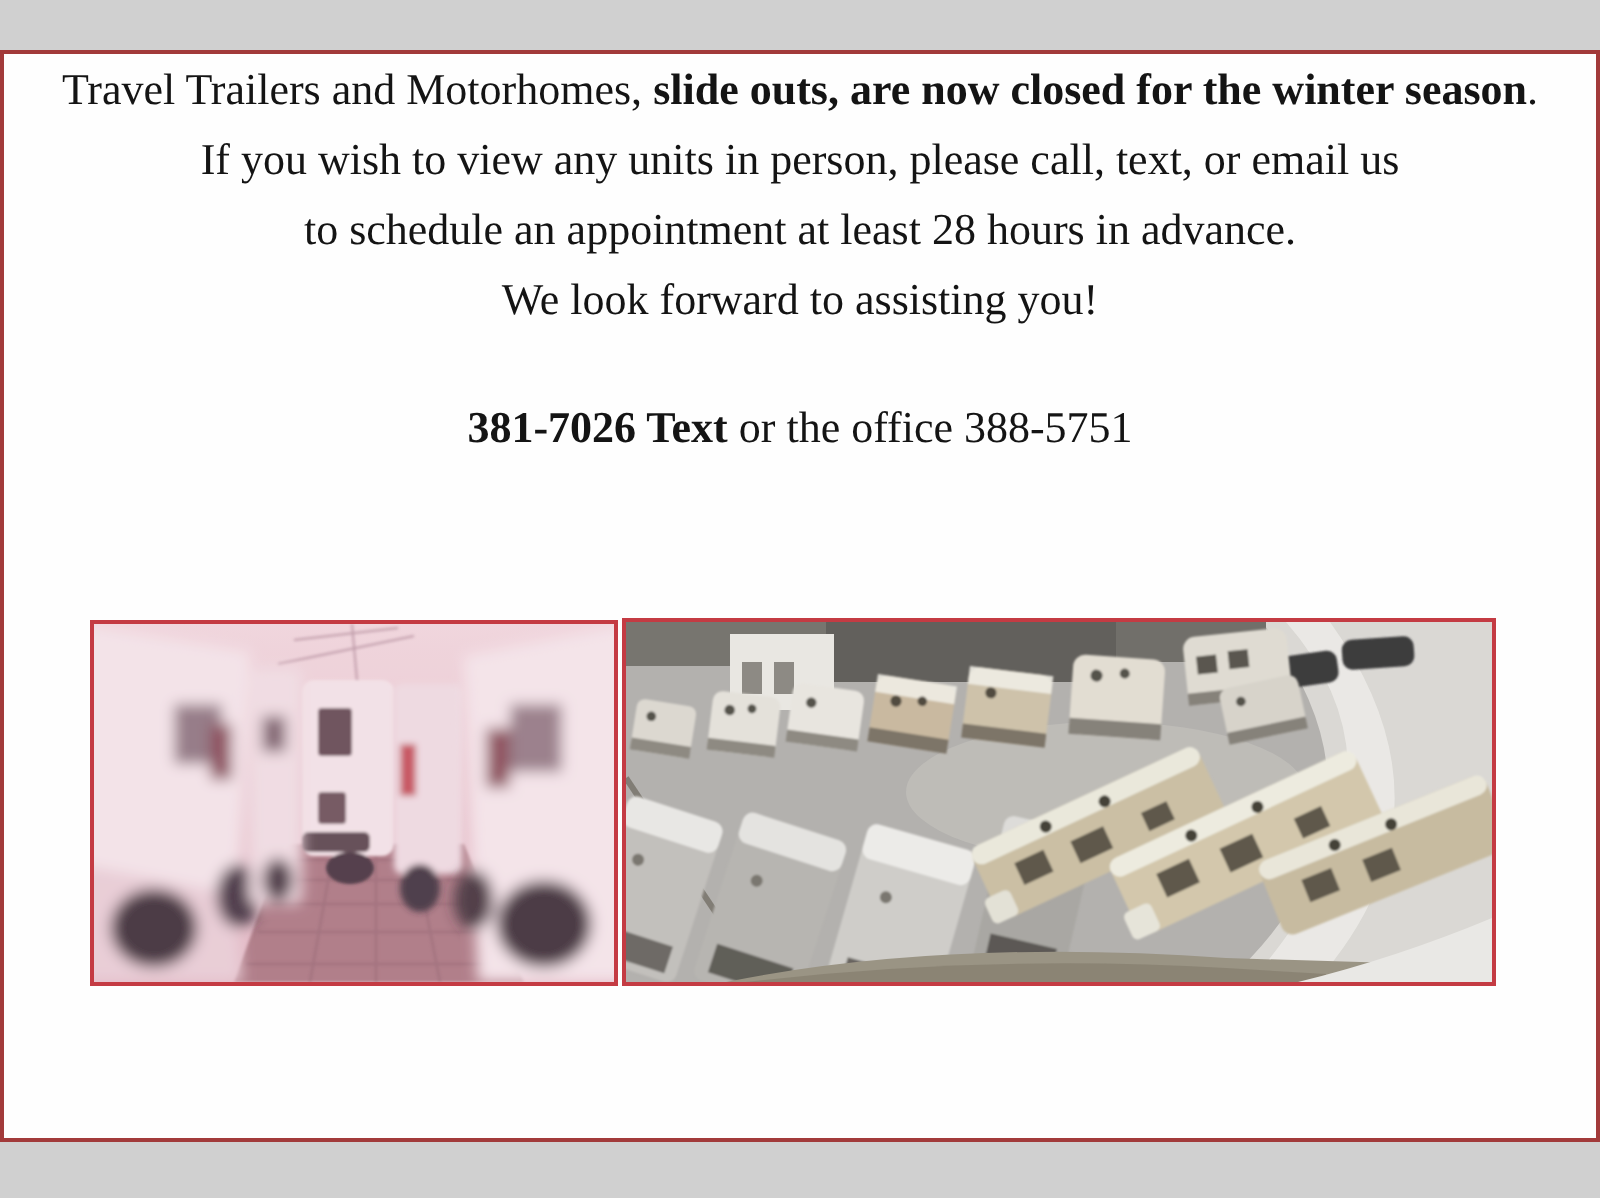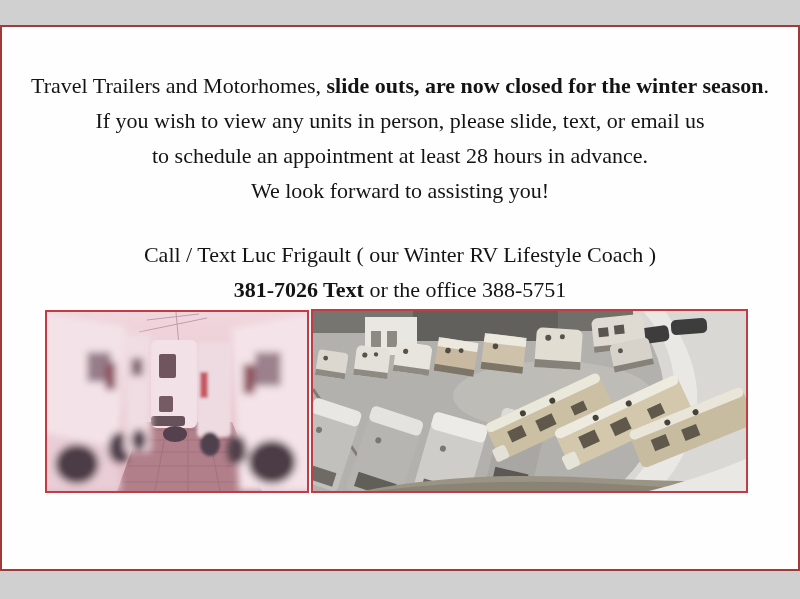--- a/index.html
+++ b/index.html
@@ -10,21 +10,21 @@
     overflow:hidden;
     font-family:"Liberation Serif", serif;
   }
   .panel{
     position:absolute;left:0;top:25px;
     width:800px;height:546px;
     box-sizing:border-box;
     background:#fefefe;
     border:2px solid #a23a3a;
   }
-  .notice{padding-top:41px;}
+  .notice{}
   .nline{
     font-size:22px;line-height:35px;
     text-align:center;color:#141414;
     white-space:pre-wrap;
   }
   .nline .b{font-weight:bold;}
   .nline .bi{font-weight:bold;}
   .ngap{height:29px;}
   .photo{
     position:absolute;
@@ -38,25 +38,24 @@
   .photo svg{display:block;width:100%;height:100%;}
 </style>
 </head>
 <body>
 
 <div class="screen">
   <div class="panel">
 
     <div class="notice">
       <div class="nline"><span>Travel Trailers and Motorhomes, </span><span class="b">slide outs, are now closed for the winter season</span><span>.</span></div>
-      <div class="nline">If you wish to view any units in person, please slide, text, or email us</div>
+      <div class="nline">If you wish to view any units in person, please call, text, or email us</div>
       <div class="nline">to schedule an appointment at least 28 hours in advance.</div>
       <div class="nline">We look forward to assisting you!</div>
       <div class="ngap"></div>
-      <div class="nline">Call / Text Luc Frigault ( our Winter RV Lifestyle Coach )</div>
       <div class="nline"><span class="bi">381-7026 Text</span><span> or the office 388-5751</span></div>
     </div>
 
   </div>
 
   <div class="photo photo-left" role="img" aria-label="Pink-tinted photo looking down an aisle between rows of parked white RVs on brick pavement">
     <svg viewBox="0 0 260 179" preserveAspectRatio="none">
       <defs>
         <linearGradient id="lpSky" x1="0" y1="0" x2="0" y2="1">
           <stop offset="0" stop-color="#f2dde2"></stop>

